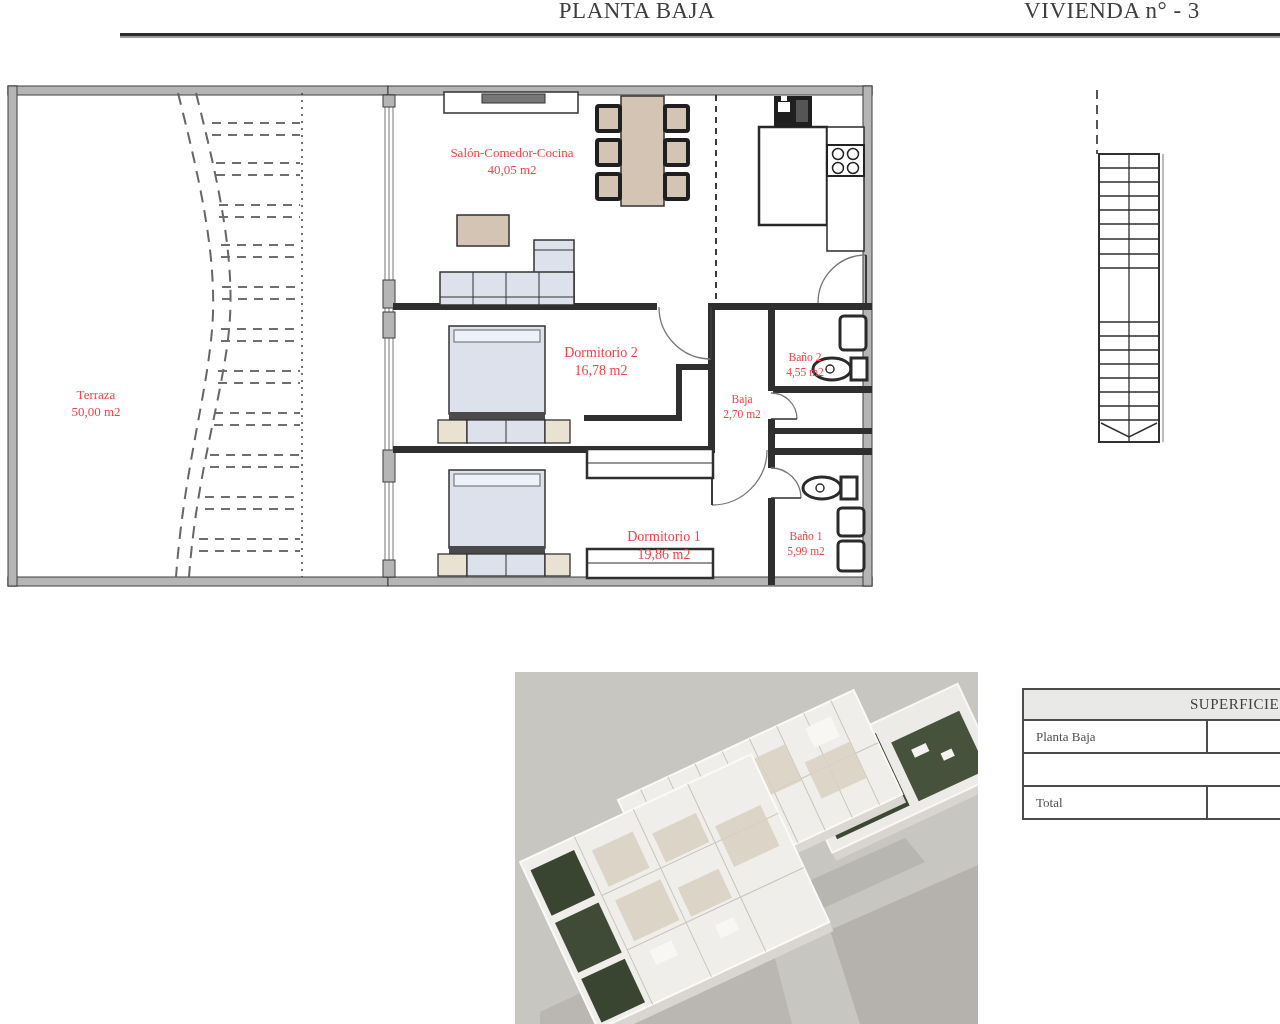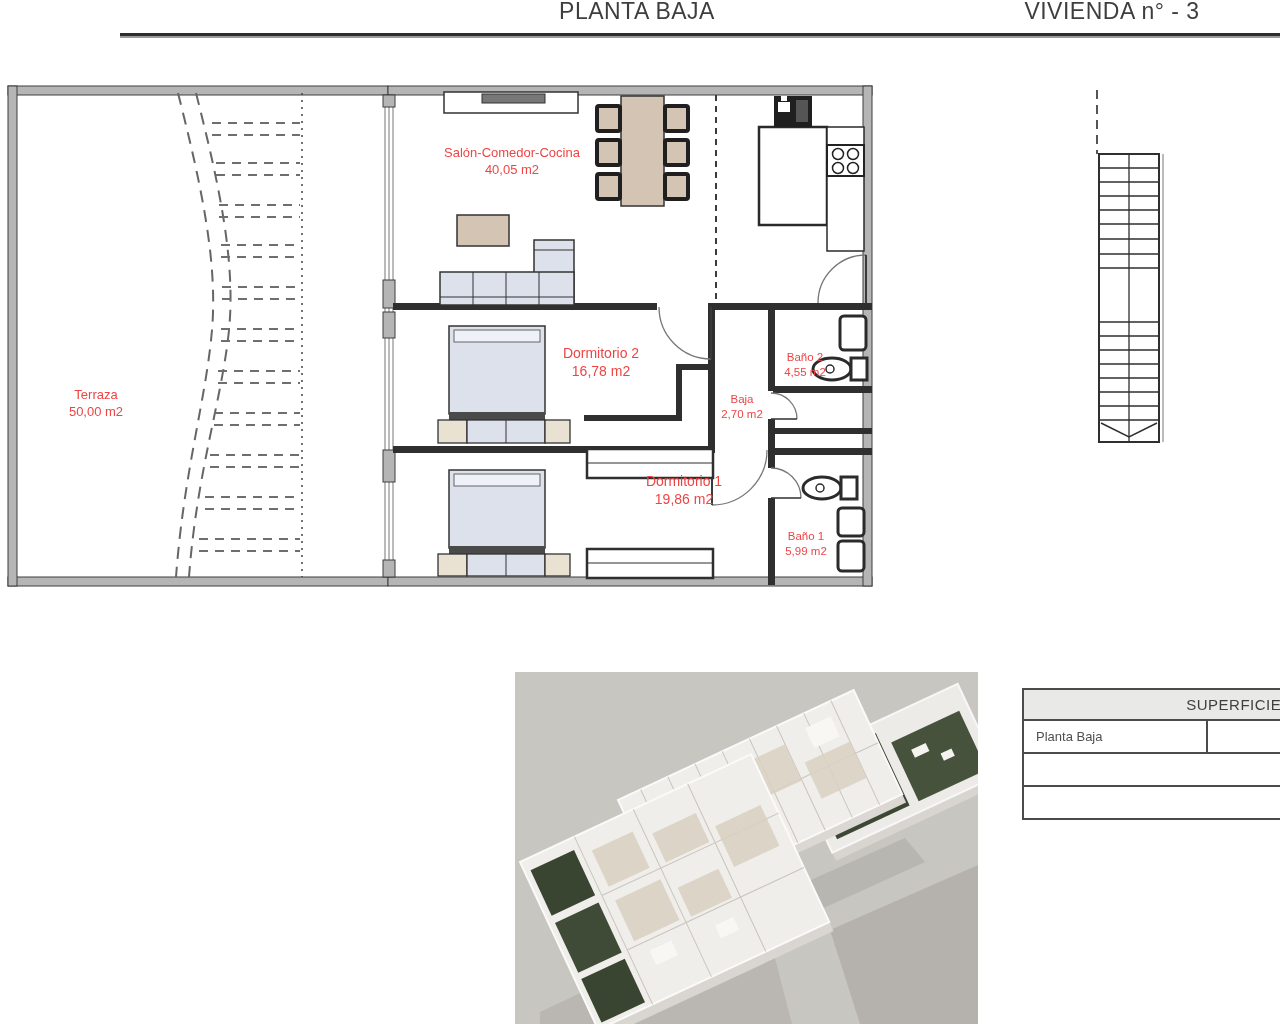--- a/index.html
+++ b/index.html
@@ -1,17 +1,17 @@
 <!DOCTYPE html>
 <html><head>
 <meta charset="utf-8">
 <style>
   html,body{margin:0;padding:0;background:#ffffff;}
   .stage{position:relative;width:1280px;height:1024px;overflow:hidden;background:#fff;
-         font-family:Liberation Sans, sans-serif;}
+         font-family:Liberation Serif, serif;}
   svg{position:absolute;left:0;top:0;}
 
   .title{position:absolute;top:-2px;transform:translateX(-50%);font-size:23px;color:#3e3e3e;
          letter-spacing:0.5px;white-space:nowrap;}
   .header-rule{position:absolute;left:120px;top:33px;width:1160px;height:3px;background:#2d2d2d;
                border-bottom:2px solid #9b9b9b;}
 
   .room-label{position:absolute;transform:translateX(-50%);text-align:center;color:#ef4444;
               line-height:1.32;white-space:nowrap;}
   .lbl-lg{font-size:13px;}
@@ -265,36 +265,37 @@
     <div>16,78 m2</div>
   </div>
   <div class="room-label lbl-md" style="left:742px;top:368px;">
     <div>Baja</div>
     <div>2,70 m2</div>
   </div>
   <div class="room-label lbl-md" style="left:805px;top:326px;">
     <div>Baño 2</div>
     <div>4,55 m2</div>
   </div>
-  <div class="room-label lbl-sm" style="left:664px;top:472px;margin-left:20px;">
+  <div class="room-label lbl-sm" style="left:664px;top:528px;">
     <div>Dormitorio 1</div>
     <div>19,86 m2</div>
   </div>
   <div class="room-label lbl-md" style="left:806px;top:505px;">
     <div>Baño 1</div>
     <div>5,99 m2</div>
   </div>
 
   <div class="sup-table">
     <div class="sup-header">SUPERFICIES</div>
     <div class="sup-row">
       <div class="sup-label">Planta Baja</div>
       <div class="sup-value"></div>
     </div>
     <div class="sup-row">
       <div class="sup-value"></div>
     </div>
     <div class="sup-row">
+      <div class="sup-label">Total</div>
       <div class="sup-value"></div>
     </div>
   </div>
 
 </div>
 
 </body></html>

